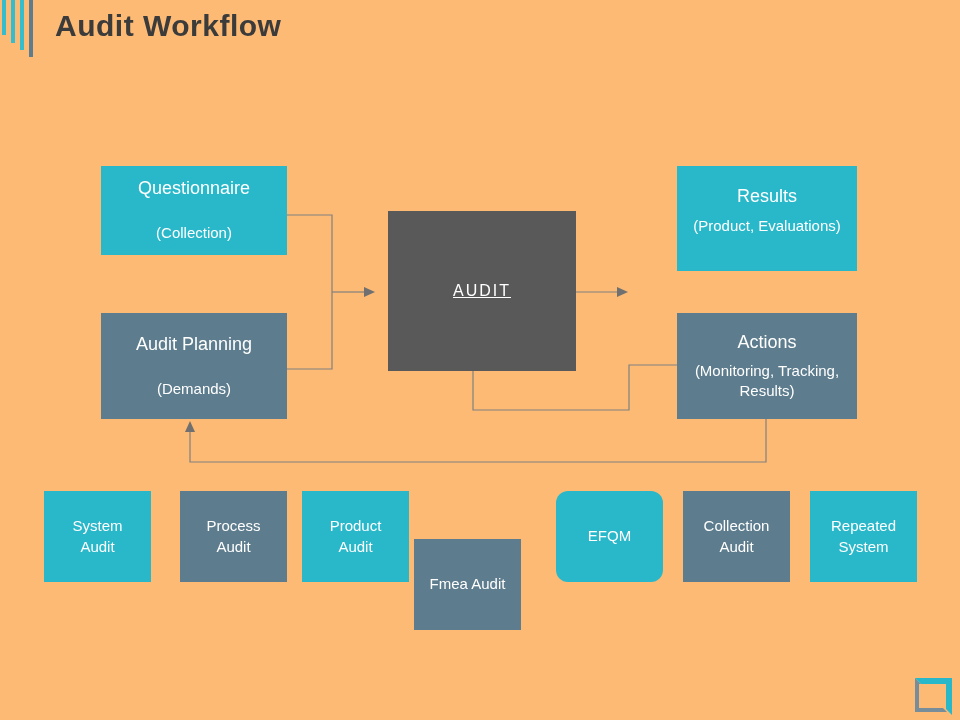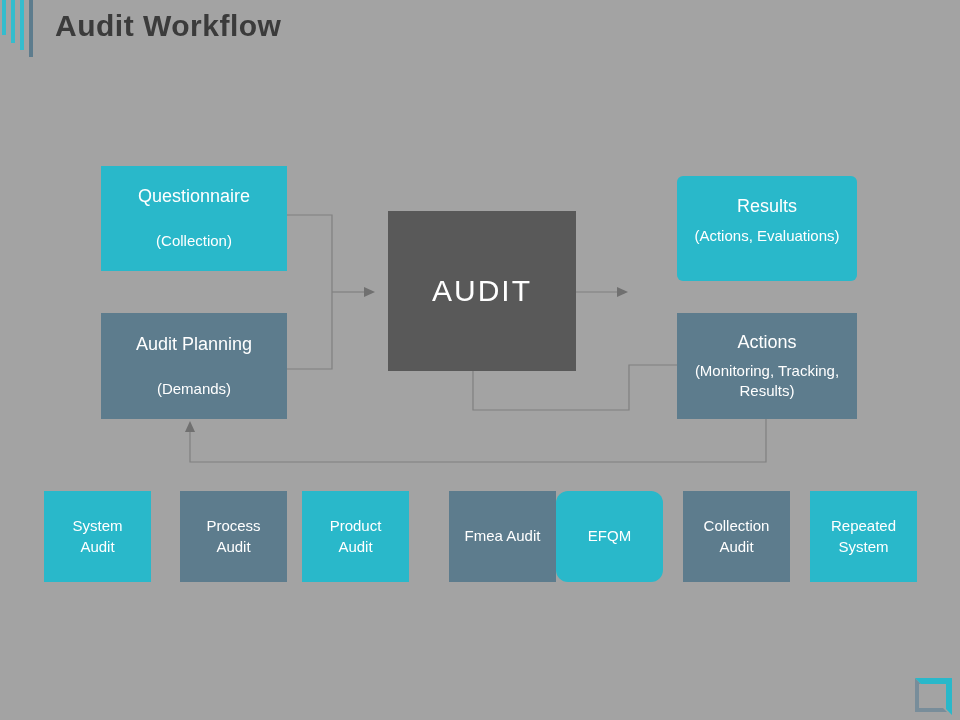--- a/index.html
+++ b/index.html
@@ -1,20 +1,20 @@
 <!DOCTYPE html>
 <html><head>
 <meta charset="utf-8">
 <style>
   * { margin:0; padding:0; box-sizing:border-box; }
   html,body { background:#e9e9e9; }
   .slide {
     position:relative;
     width:960px; height:720px;
-    background:#a3a3a3;
+    background:#fdba74;
     overflow:hidden;
     font-family:"Liberation Sans", sans-serif;
   }
 
   
   .brand-bars { position:absolute; top:0; left:0; width:40px; height:60px; }
   .brand-bars .bar { position:absolute; top:0; width:4px; }
   .bar.b1 { left:2px;  height:35px; background:#35bccd; }
   .bar.b2 { left:11px; height:43px; background:#35bccd; }
   .bar.b3 { left:20px; height:50px; background:#35bccd; }
@@ -32,26 +32,26 @@
     justify-content:center; align-items:center;
     text-align:center; color:#ffffff;
   }
   .node.teal  { background:#29b8ca; }
   .node.slate { background:#5d7c8d; }
   .node.dark  { background:#595959; }
   .node-title { font-size:18px; line-height:1.2; }
   .node-sub   { font-size:15px; line-height:1.3; margin-top:23px; padding:0 10px; }
   .node.tight .node-sub { margin-top:8px; }
 
-  #questionnaire  { left:101px; top:166px; width:186px; height:105px; }
+  #questionnaire  { left:101px; top:166px; width:186px; height:89px; }
   #audit-planning { left:101px; top:313px; width:186px; height:106px; }
   #audit-center   { left:388px; top:211px; width:188px; height:160px; }
-  #results        { left:677px; top:176px; width:180px; height:105px; padding-bottom:16px;border-radius:6px; }
+  #results        { left:677px; top:166px; width:180px; height:105px; padding-bottom:16px; }
   #actions        { left:677px; top:313px; width:180px; height:106px; }
-  #audit-center .node-title { font-size:30px; letter-spacing:2px; }
+  #audit-center .node-title { font-size:16px; letter-spacing:2px;text-decoration:underline; }
 
   
   .connectors {
     position:absolute; left:0; top:0;
     width:960px; height:720px;
     pointer-events:none;
   }
   .connectors path { fill:none; stroke:#808080; stroke-width:1.2; }
   .connectors polygon { fill:#707070; stroke:none; }
 
@@ -62,21 +62,21 @@
     display:flex; align-items:center; justify-content:center;
     text-align:center; color:#ffffff;
     font-size:15px; line-height:1.35;
     padding:0 12px;
   }
   .type-box.teal  { background:#29b8ca; }
   .type-box.slate { background:#5d7c8d; }
   #type-0 { left:44px; }
   #type-1 { left:180px; }
   #type-2 { left:302px; }
-  #type-3 { left:449px; }
+  #type-3 { left:414px;margin-top:48px; }
   #type-4 { left:556px;border-radius:12px; }
   #type-5 { left:683px; }
   #type-6 { left:810px; }
 
   
   .corner-logo { position:absolute; right:5px; bottom:3px; width:44px; height:44px; }
 </style>
 </head>
 <body>
 
@@ -116,21 +116,21 @@
     <div class="node-title">Audit Planning</div>
     <div class="node-sub">(Demands)</div>
   </div>
 
   <div class="node dark" id="audit-center">
     <div class="node-title">AUDIT</div>
   </div>
 
   <div class="node teal tight" id="results">
     <div class="node-title">Results</div>
-    <div class="node-sub">(Actions, Evaluations)</div>
+    <div class="node-sub">(Product, Evaluations)</div>
   </div>
 
   <div class="node slate tight" id="actions">
     <div class="node-title">Actions</div>
     <div class="node-sub">(Monitoring, Tracking, Results)</div>
   </div>
 
   <div class="type-box teal" id="type-0">
     <span>System Audit</span>
   </div>

